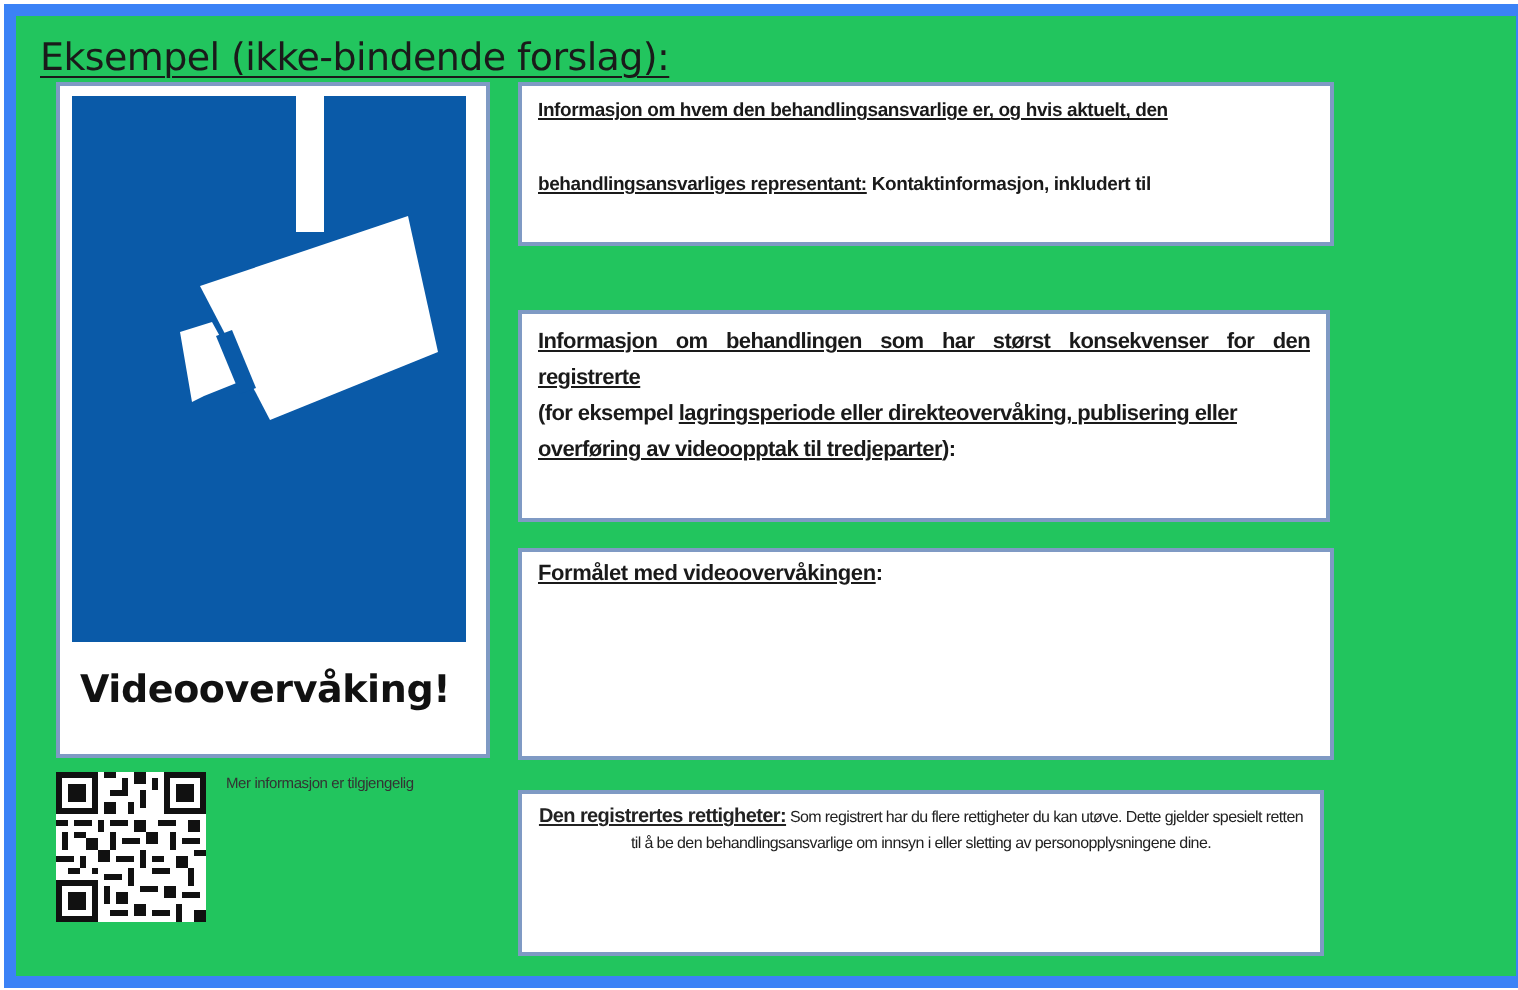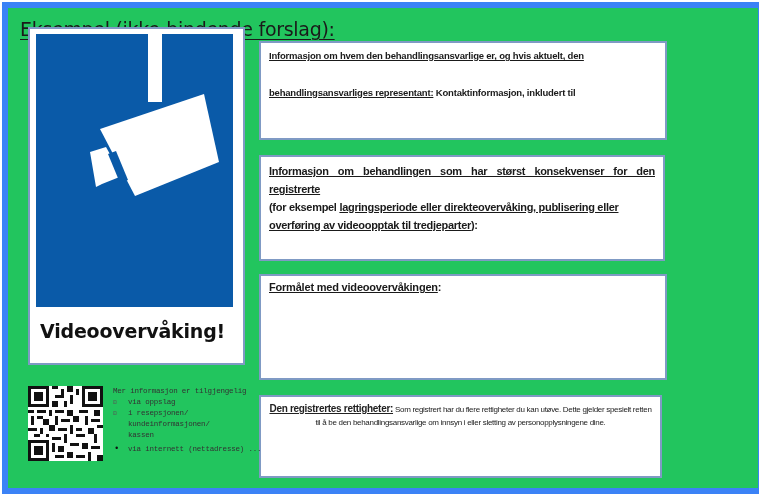--- a/index.html
+++ b/index.html
@@ -1,38 +1,38 @@
 <!DOCTYPE html>
 <html><head>
 <meta charset="utf-8">
 <style>
   html, body { margin:0; padding:0; }
   body { width:759px; height:495px; background:#ffffff; position:relative; overflow:hidden; font-family:"Liberation Sans", sans-serif; }
   .frame { position:absolute; left:2px; top:2px; width:750px; height:480px; background:#22c55e; border:6px solid #3b82f6; }
   .title { position:absolute; left:12px; top:10px; font-family:"DejaVu Sans", sans-serif; font-size:19px; color:#1a1a1a; text-decoration:underline; text-decoration-thickness:1px; text-underline-offset:3px; letter-spacing:-0.3px; }
   .box { position:absolute; background:#ffffff; border:2px solid #7f9ac4; box-sizing:border-box; }
-  .sign { left:20px; top:19px; width:217px; height:338px; }
+  .sign { left:20px; top:33px; width:217px; height:338px; }
   .sign-blue { position:absolute; left:6px; top:5px; width:197px; height:273px; background:#0a5aa8; }
   .sign-caption { position:absolute; left:10px; top:291px; font-family:"DejaVu Sans", sans-serif; font-weight:bold; font-size:19px; color:#111; letter-spacing:-0.2px; }
-  .b1 { left:251px; top:33px; width:408px; height:99px; padding:6px 8px; }
+  .b1 { left:251px; top:33px; width:408px; height:82px; padding:6px 8px; }
   .b2 { left:251px; top:147px; width:406px; height:106px; padding:5px 8px; }
   .b3 { left:251px; top:266px; width:408px; height:106px; padding:5px 8px; }
   .b4 { left:251px; top:387px; width:403px; height:83px; padding:5px 8px;text-align:center; }
   .b1 p { margin:0; font-size:9.5px; font-weight:bold; color:#1a1a1a; line-height:37px; letter-spacing:-0.2px; }
   .b1 p:first-child { line-height:14px; margin-bottom:23px; }
   .b1 .l2 { line-height:14px; }
   .b1 .l3 { line-height:14px; }
   .u { text-decoration:underline; }
   .b2 p { margin:0; font-size:11px; font-weight:bold; line-height:18px; color:#1a1a1a; text-align:justify; letter-spacing:-0.3px; }
   .b3 p { margin:0; font-size:11px; font-weight:bold; color:#1a1a1a; letter-spacing:-0.2px; }
   .b4 p { margin:0; font-size:8px; color:#222; line-height:13px; letter-spacing:-0.3px; }
   .b4 p + p { margin-top:6px; }
   .b4 .lead { font-weight:bold; font-size:10px; text-decoration:underline; }
   .qr { position:absolute; left:20px; top:378px; width:75px; height:75px; }
-  .more { position:absolute; left:105px; top:378px; font-size:7.5px; color:#333; line-height:11px; letter-spacing:-0.2px;font-family:Liberation Mono, monospace; }
+  .more { position:absolute; left:105px; top:378px; font-size:7.5px; color:#333; line-height:11px; letter-spacing:-0.2px; }
   .more ul { list-style:none; margin:0; padding:0; }
   .more li { position:relative; padding-left:15px; }
   .more li .bul { position:absolute; left:0; top:0; font-size:6px; color:#555; }
   .more li .bul.dot { font-size:9px; color:#111; left:1px; }
   .more li + li { margin-top:0; }
   .more .last { margin-top:3px; }
 </style>
 </head>
 <body>
 
@@ -127,19 +127,14 @@
       <rect x="9" y="23" width="3" height="1"></rect>
         <rect x="13" y="22" width="2" height="2"></rect>
         <rect x="16" y="23" width="3" height="1"></rect>
         <rect x="20" y="22" width="1" height="3"></rect>
         <rect x="23" y="23" width="2" height="2"></rect>
     </g>
   </svg>
 
   <div class="more">
     <div>Mer informasjon er tilgjengelig</div>
-    <ul>
-      <li><span class="bul">⊡</span><span>via oppslag</span></li>
-      <li style="width:110px"><span class="bul">⊡</span><span>i resepsjonen/ kundeinformasjonen/ kassen</span></li>
-      <li class="last"><span class="bul dot">•</span><span>via internett (nettadresse) ...</span></li>
-    </ul>
   </div>
 </div>
 
 </body></html>

